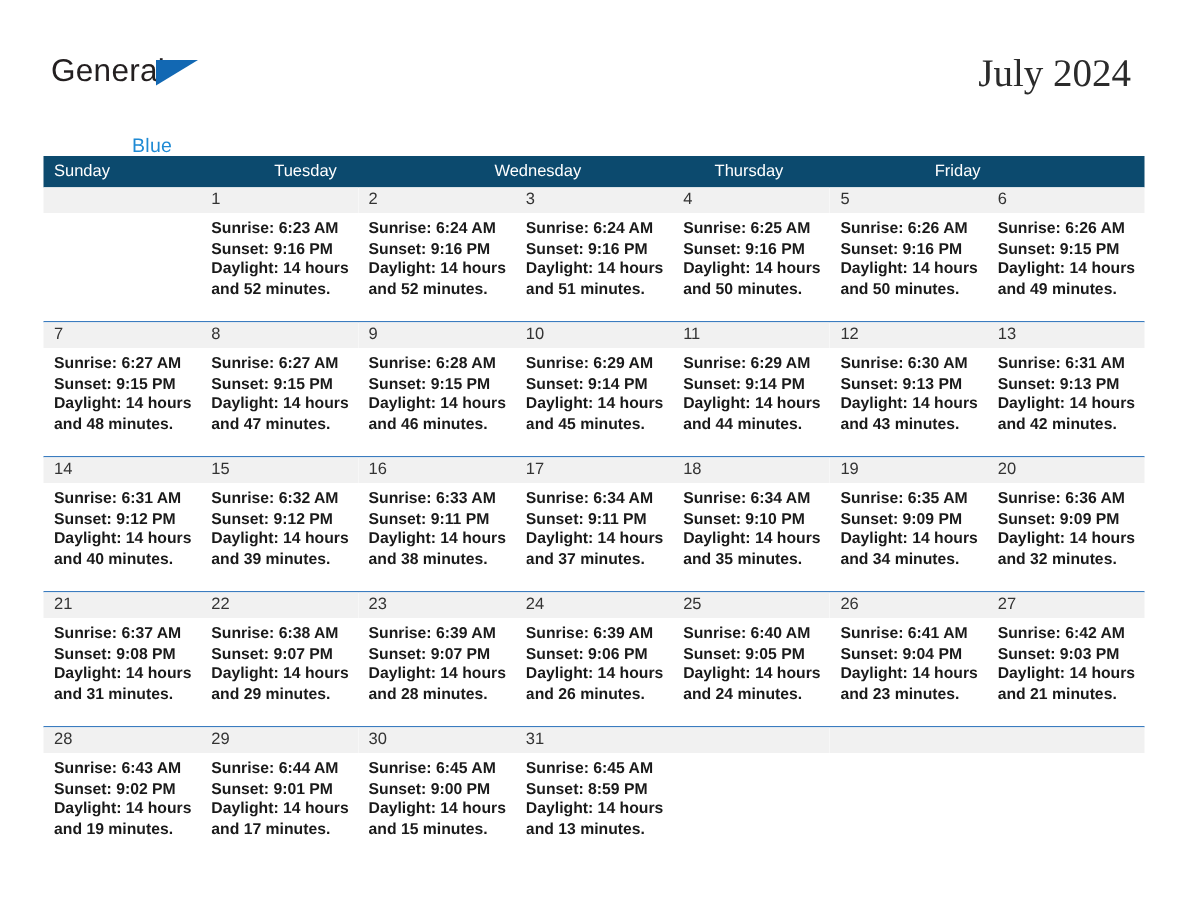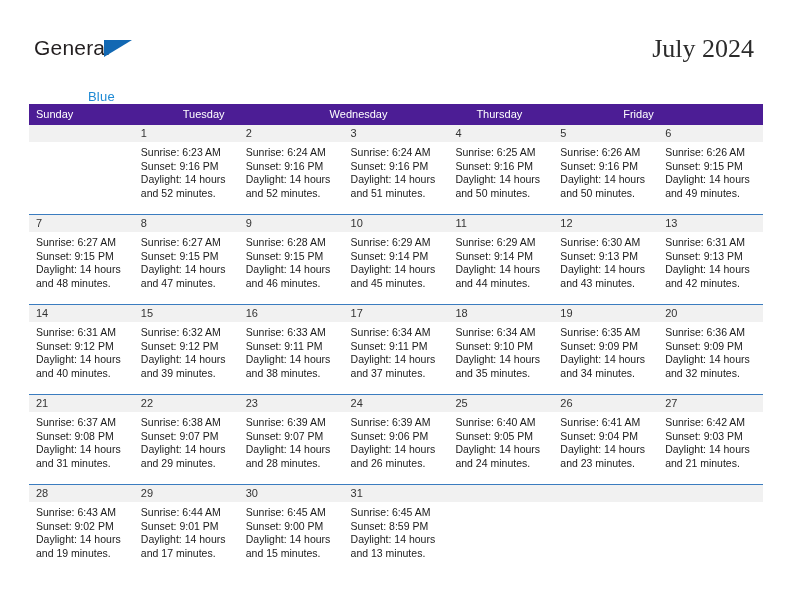--- a/index.html
+++ b/index.html
@@ -92,21 +92,21 @@
   .calendar {
     position: absolute;
     left: 29px;
     top: 104px;
     width: 734px;
   }
 
   .weekday-row {
     display: flex;
     width: 100%;
-    background: #4c1d95;
+    background: #0c4a6e;
     height: 21px;
   }
   .weekday {
     flex: 1 1 0;
     min-width: 0;
     color: #ffffff;
     font-size: 11px;
     line-height: 21px;
     padding-left: 7px;
     box-sizing: border-box;
@@ -147,20 +147,21 @@
     white-space: nowrap;
     overflow: hidden;
   }
   .day.empty .day-number {
     background: #f1f1f1;
   }
 
   .day-body {
     padding: 4px 6px 0 7px;
     box-sizing: border-box;
+    font-weight: bold;
   }
   .day-line {
     font-size: 10.5px;
     line-height: 13.6px;
     color: #1a1a1a;
     white-space: nowrap;
     overflow: hidden;
   }
 </style>
 </head>

